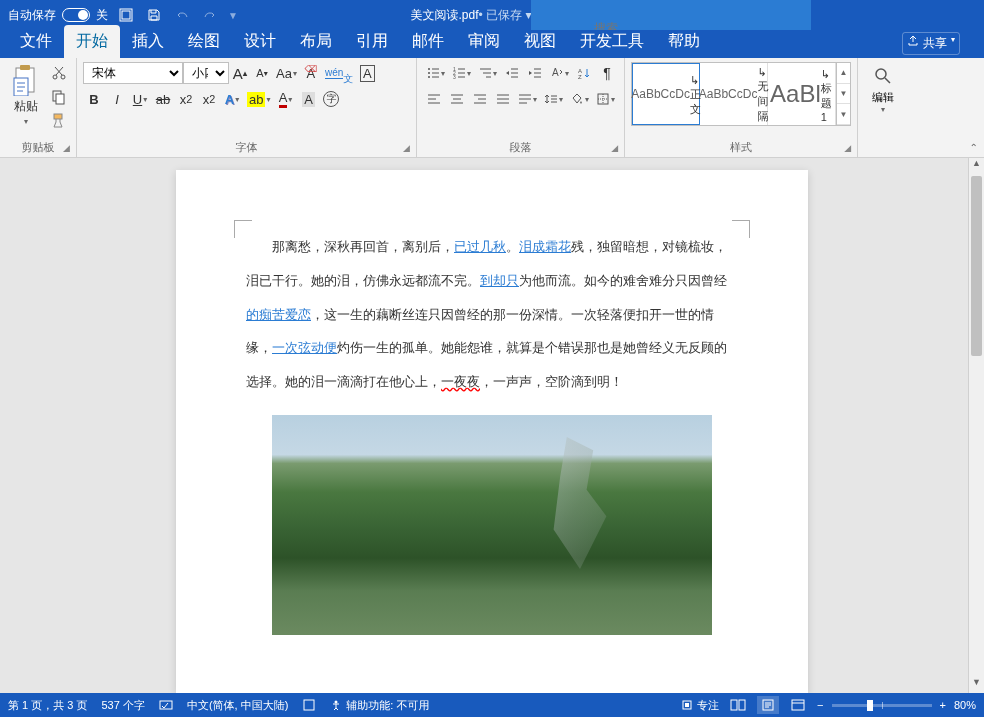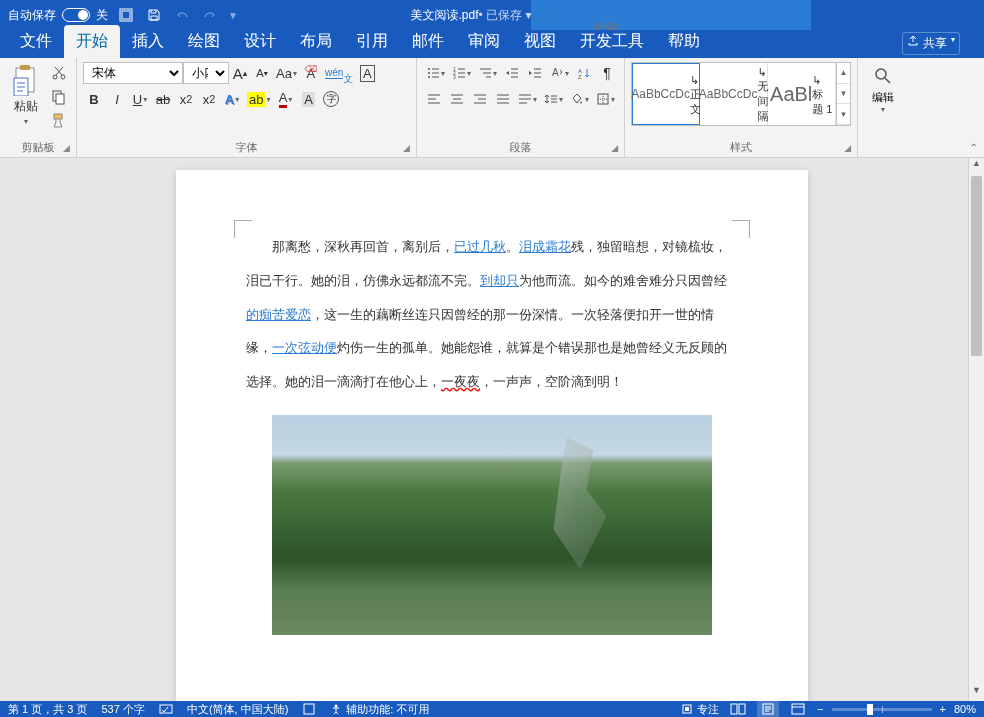--- a/index.html
+++ b/index.html
@@ -70,21 +70,21 @@
 .doc-text { font-size: 13px; line-height: 2.6; color: #333; font-family: "SimSun", serif; text-indent: 2em; }
 .doc-text .hl { color: #2b7cd3; text-decoration: underline; }
 .doc-text .wavy { text-decoration: underline wavy red; }
 .doc-image { width: 440px; height: 220px; margin: 16px auto 0; display: block; background: linear-gradient(180deg, #b8d0e0 0%, #c5d8e5 18%, #7a9b6f 22%, #4a7840 35%, #3a6535 50%, #2d5228 65%, #5a7d52 80%, #6b8a60 100%); position: relative; overflow: hidden; }
 .doc-image::before { content: ''; position: absolute; right: 15%; top: 10%; width: 30%; height: 60%; background: linear-gradient(120deg, rgba(200,210,215,0.6) 0%, rgba(150,165,155,0.4) 50%, transparent 100%); clip-path: polygon(40% 0, 60% 10%, 55% 40%, 70% 60%, 50% 100%, 30% 70%, 35% 30%); }
 .scrollbar-v { position: absolute; right: 0; top: 0; bottom: 0; width: 16px; background: #f0f0f0; border-left: 1px solid #d0d0d0; }
 .scrollbar-v .thumb { position: absolute; top: 18px; left: 2px; right: 2px; height: 180px; background: #c0c0c0; border-radius: 2px; }
 .scrollbar-v .arr { position: absolute; left: 0; right: 0; height: 16px; text-align: center; font-size: 9px; color: #666; cursor: pointer; }
 
 
-.statusbar { height: 16px; background: #185abd; display: flex; align-items: center; color: white; font-size: 11px; padding: 0 8px; gap: 14px; }
+.statusbar { height: 24px; background: #185abd; display: flex; align-items: center; color: white; font-size: 11px; padding: 0 8px; gap: 14px; }
 .statusbar-left { display: flex; gap: 14px; }
 .statusbar-right { margin-left: auto; display: flex; align-items: center; gap: 8px; }
 .status-item { cursor: pointer; display: flex; align-items: center; gap: 4px; }
 .view-btn { width: 22px; height: 18px; display: flex; align-items: center; justify-content: center; cursor: pointer; }
 .view-btn.active { background: rgba(255,255,255,0.2); }
 .zoom-slider { width: 100px; height: 3px; background: rgba(255,255,255,0.3); position: relative; }
 .zoom-slider .handle { position: absolute; left: 35%; top: -4px; width: 6px; height: 11px; background: white; }
 .zoom-slider .tick { position: absolute; left: 50%; top: -2px; width: 1px; height: 7px; background: rgba(255,255,255,0.5); }
 </style>
 </head>
@@ -392,21 +392,21 @@
       <div class="styles-gallery" id="styles-gallery">
           <div class="style-item active">
             <div class="style-preview" style="font-size:12px">AaBbCcDc</div>
             <div class="style-name">↳ 正文</div>
           </div>
           <div class="style-item">
             <div class="style-preview" style="font-size:12px">AaBbCcDc</div>
             <div class="style-name">↳ 无间隔</div>
           </div>
           <div class="style-item">
-            <div class="style-preview" style="font-size:20px">AaBl</div>
+            <div class="style-preview" style="font-size:24px">AaBl</div>
             <div class="style-name">↳ 标题 1</div>
           </div>
           <div class="style-scroll">
             <div>▲</div>
             <div>▼</div>
             <div>▼</div>
           </div>
         </div>
     </div>
     <div class="ribbon-group-label"><span>样式</span><span class="launcher">◢</span></div>

